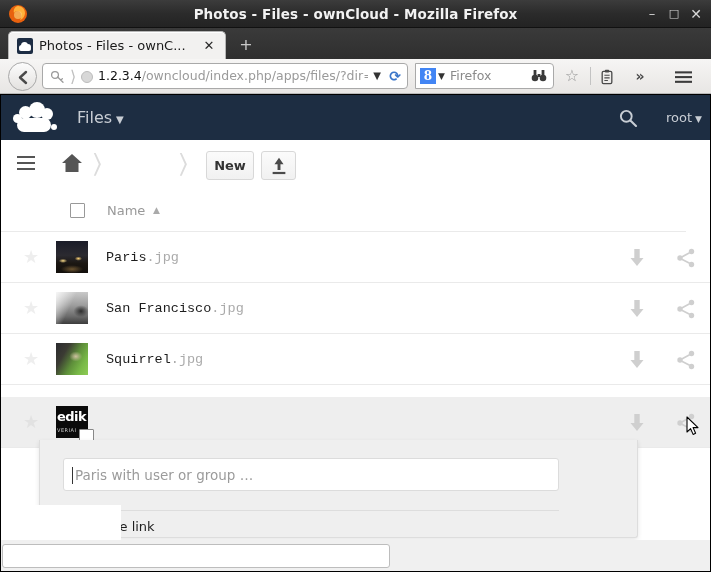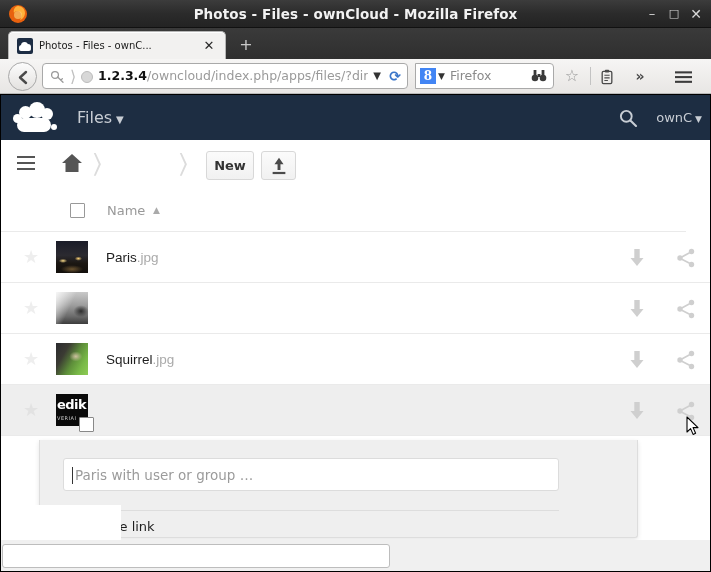--- a/index.html
+++ b/index.html
@@ -70,21 +70,21 @@
     width: 16px; height: 16px;
     background: #1d2d44;
     border-radius: 2px;
   }
   #tab-favicon .cl {
     position: absolute; background: #fff; border-radius: 50%;
   }
   #tab-label {
     position: absolute; left: 30px; top: 0;
     width: 148px; height: 28px; line-height: 28px;
-    font-size: 10px; color: #1a1a1a;
+    font-size: 13px; color: #1a1a1a;
     white-space: nowrap; overflow: hidden;
     font-family: "DejaVu Sans", sans-serif;
   }
   #tab-close {
     position: absolute; right: 8px; top: 0;
     width: 16px; height: 28px; line-height: 28px;
     text-align: center; font-size: 13px; font-weight: bold;
     color: #2a2a2a;
   }
   #newtab {
@@ -135,21 +135,21 @@
     border: 1px solid #bcbcbc;
   }
   #url-text {
     position: absolute; left: 55px; top: 0;
     height: 24px; line-height: 24px;
     font-size: 12.5px; color: #9a9a9a;
     white-space: nowrap; overflow: hidden;
     max-width: 270px;
     font-family: "DejaVu Sans", sans-serif;
   }
-  #url-text b { color: #111; font-weight: bold; }
+  #url-text b { color: #111; font-weight: normal; }
   #url-drop {
     position: absolute; right: 26px; top: 0;
     height: 24px; line-height: 24px;
     font-size: 10px; color: #333;
   }
   #url-reload {
     position: absolute; right: 6px; top: 0;
     height: 24px; line-height: 24px;
     font-size: 14px; color: #3b76c9; font-weight: bold;
   }
@@ -296,36 +296,36 @@
     font-size: 9px; color: #aaa;
   }
 
   
   .row {
     position: absolute; left: 0;
     width: 709px; height: 51px;
     border-bottom: 1px solid #eaeaea;
     background: #ffffff;
   }
-  .row.selected { background: #eeeeee; }
+  .row.selected { background: #eeeeee; margin-top: 12px; }
   .row-star {
     position: absolute; left: 22px; top: 16px;
     width: 18px; height: 18px;
     color: #eeeeee; font-size: 18px; line-height: 18px;
   }
   .row.selected .row-star { color: #e2e2e2; }
   .row-thumb {
     position: absolute; left: 55px; top: 9px;
     width: 32px; height: 32px;
     background-size: cover;
   }
   .row-name {
     position: absolute; left: 105px; top: 0; height: 51px; line-height: 51px;
     font-size: 13.5px; color: #1d1d1d;
-    font-family: Liberation Sans, sans-serif;
+    font-family: Liberation Mono, monospace;
   }
   .row-name .ext { color: #aaaaaa; }
   .row-dl {
     position: absolute; left: 625px; top: 15px;
     width: 22px; height: 22px;
   }
   .row-share {
     position: absolute; left: 674px; top: 15px;
     width: 22px; height: 22px;
   }
@@ -536,21 +536,21 @@
         <span class="b" style="left:18px; top:2px;  width:16px; height:16px;"></span>
         <span class="b" style="left:30px; top:8px;  width:12px; height:12px;"></span>
         <span class="b" style="left:6px;  top:18px; width:34px; height:14px; border-radius:9px;"></span>
         <span class="b" style="left:40px; top:24px; width:6px;  height:6px;"></span>
       </div>
       <div id="oc-appname"><span>Files</span><span class="caret">▼</span></div>
       <svg id="oc-search" viewBox="0 0 20 20">
         <circle cx="8.3" cy="8.3" r="5.4" stroke="#c8cdd4" stroke-width="1.9" fill="none"></circle>
         <path d="M12.4 12.4 L18 18" stroke="#c8cdd4" stroke-width="2.1" stroke-linecap="round"></path>
       </svg>
-      <div id="oc-user"><span>ownC</span><span class="caret">▼</span></div>
+      <div id="oc-user"><span>root</span><span class="caret">▼</span></div>
     </div>
 
     <div id="oc-controls">
       <div id="btn-hamburger">
         <span style="top:4px;"></span>
           <span style="top:10px;"></span>
           <span style="top:16px;"></span>
       </div>
       <svg id="bc-home" viewBox="0 0 22 20">
         <path d="M11 1 L21 10 L17.5 10 L17.5 19 L4.5 19 L4.5 10 L1 10 Z" fill="#555"></path>
@@ -584,20 +584,21 @@
         <circle cx="16.5" cy="4.5" r="2.7" fill="#cfcfcf"></circle>
         <circle cx="5" cy="11" r="2.7" fill="#cfcfcf"></circle>
         <circle cx="16.5" cy="17.5" r="2.7" fill="#cfcfcf"></circle>
         <path d="M14.6 5.8 L6.8 9.9 M6.8 12.2 L14.6 16.3" stroke="#cfcfcf" stroke-width="1.7"></path>
       </svg>
     </div>
 
     <div class="row" style="top:188px;">
       <div class="row-star">★</div>
       <div class="row-thumb th-sf"></div>
+      <div class="row-name"><span>San Francisco</span><span class="ext">.jpg</span></div>
       <svg class="row-dl" viewBox="0 0 22 22">
         <rect x="8.3" y="2" width="5.4" height="10" fill="#cfcfcf"></rect>
         <path d="M4.5 11 L11 19 L17.5 11 Z" fill="#cfcfcf"></path>
       </svg>
       <svg class="row-share" viewBox="0 0 22 22">
         <circle cx="16.5" cy="4.5" r="2.7" fill="#cfcfcf"></circle>
         <circle cx="5" cy="11" r="2.7" fill="#cfcfcf"></circle>
         <circle cx="16.5" cy="17.5" r="2.7" fill="#cfcfcf"></circle>
         <path d="M14.6 5.8 L6.8 9.9 M6.8 12.2 L14.6 16.3" stroke="#cfcfcf" stroke-width="1.7"></path>
       </svg>

